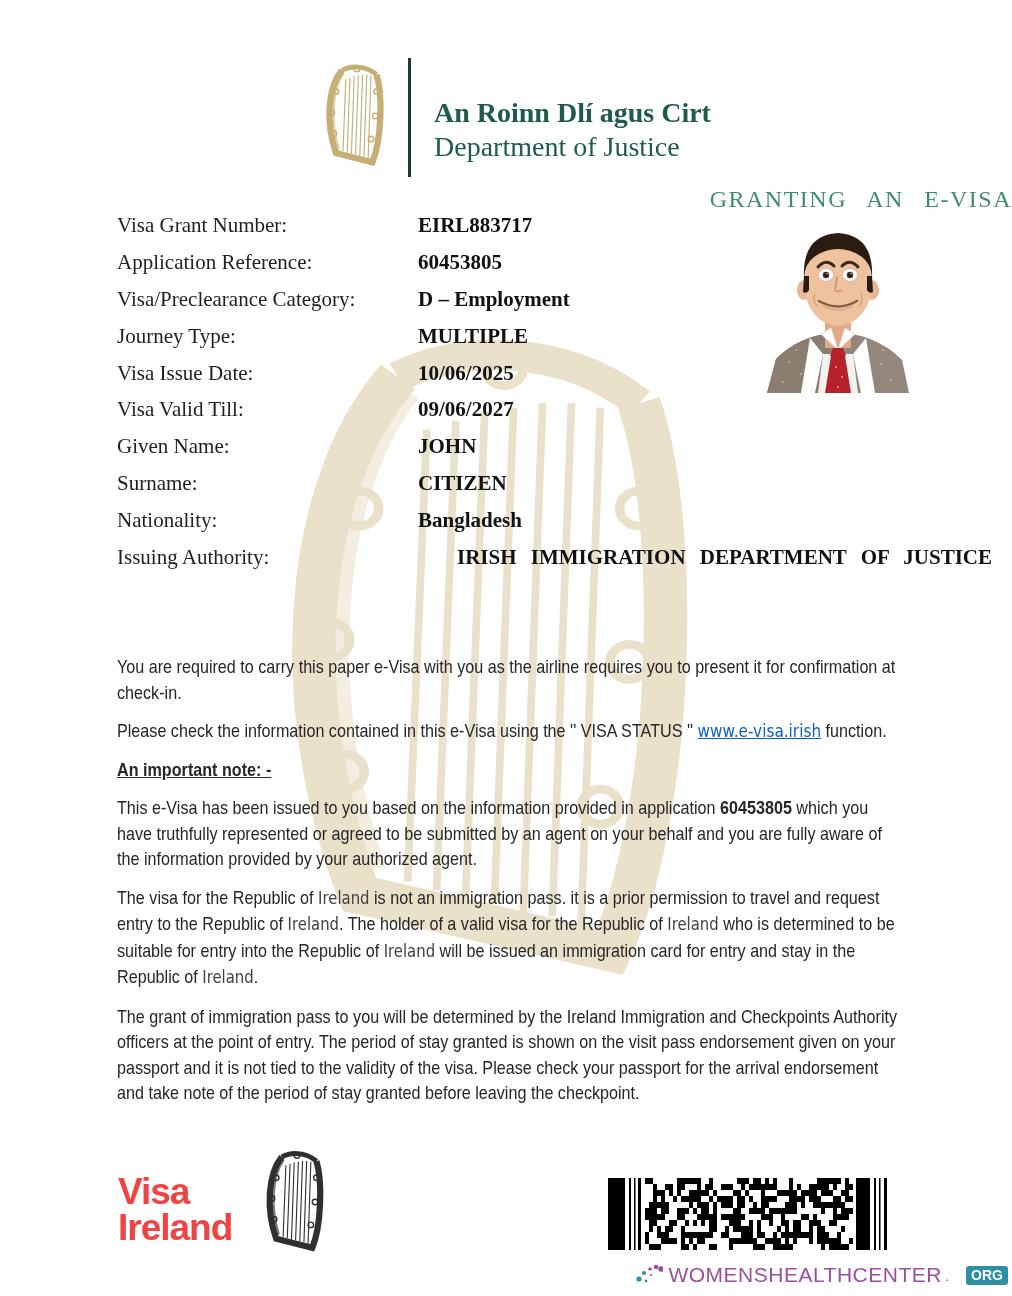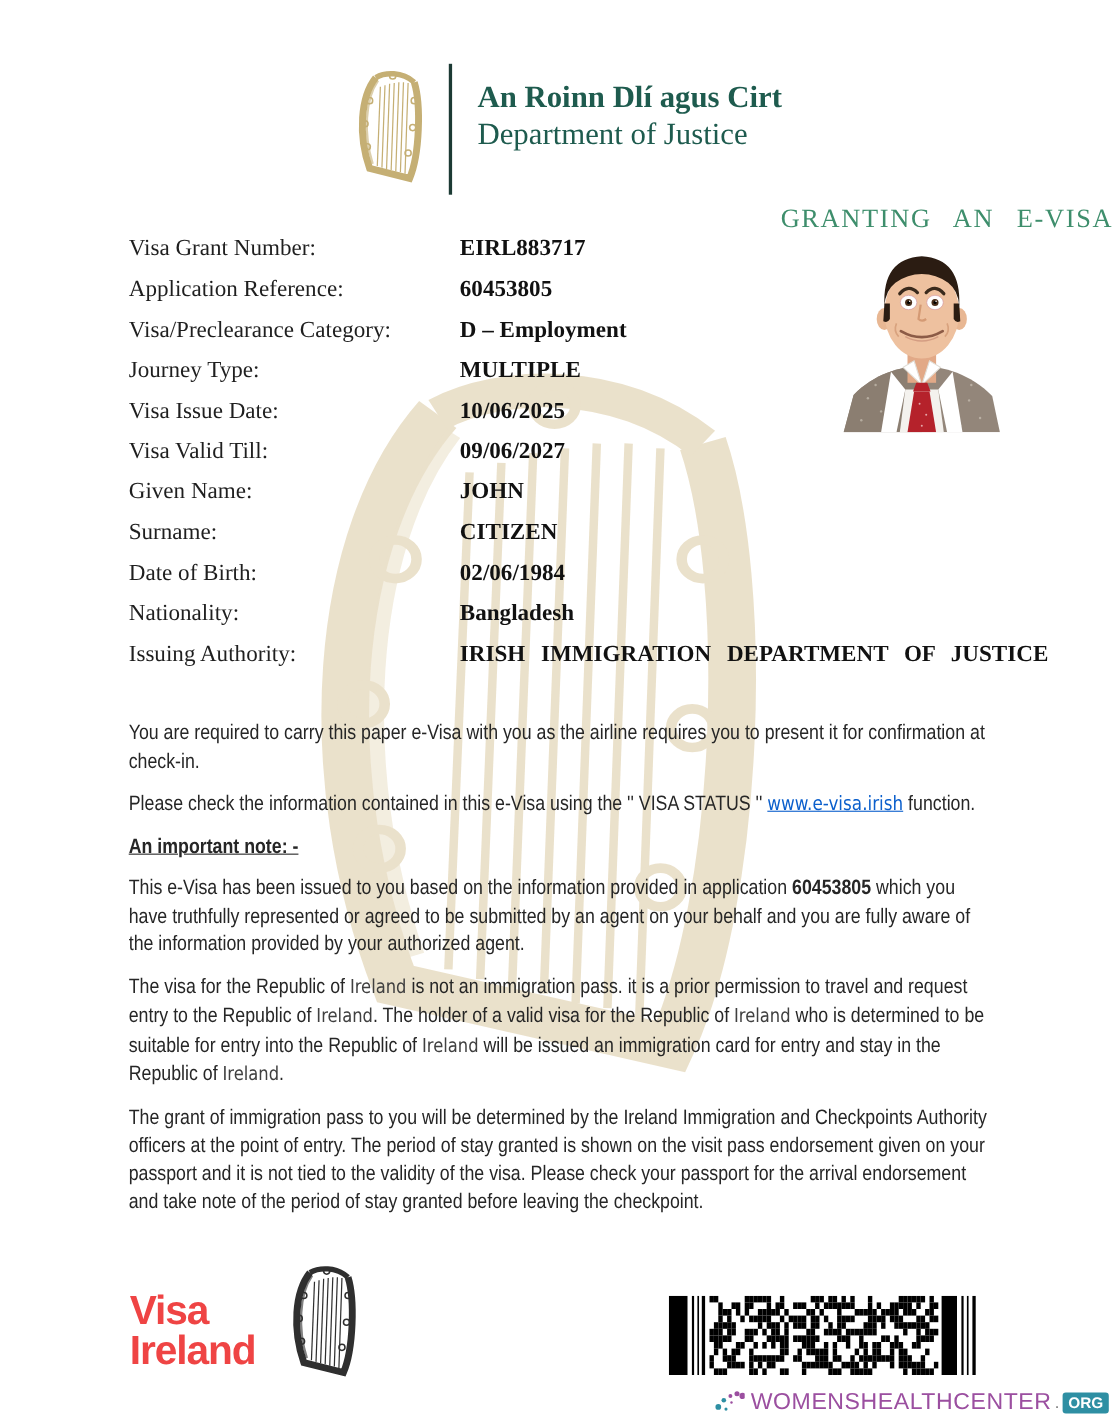--- a/index.html
+++ b/index.html
@@ -1,57 +1,57 @@
 <!DOCTYPE html>
 <html><head>
 <meta charset="utf-8">
 <style>
   html,body{margin:0;padding:0;background:#ffffff;}
   .page{position:relative;width:1012px;height:1296px;background:#fff;overflow:hidden;
         font-family:"Liberation Serif",serif;color:#1f1f1f;}
   
   .harp-logo{position:absolute;left:322px;top:62px;width:70px;height:108px;}
   .hdr-divider{position:absolute;left:408px;top:58px;width:3px;height:119px;background:#1c3a34;}
-  .hdr-text{position:absolute;left:434px;top:72px;line-height:34px;color:#1e5b4e;}
+  .hdr-text{position:absolute;left:434px;top:96px;line-height:34px;color:#1e5b4e;}
   .hdr-line1{font-weight:bold;font-size:28px;}
   .hdr-line2{font-size:28px;}
   
   .doc-title{position:absolute;left:0;right:0;top:186px;text-align:right;
              font-size:24px;color:#3e8e6c;letter-spacing:1.5px;word-spacing:13px;}
   
   .watermark{position:absolute;left:263px;top:333px;width:482px;height:658px;opacity:.40;z-index:0;}
   
   .photo{position:absolute;left:763px;top:222px;width:150px;height:171px;z-index:2;}
   
   .fields{position:absolute;left:117px;top:213px;width:780px;z-index:1;}
   .field-row{height:36.9px;font-size:21px;white-space:nowrap;}
   .f-label{display:inline-block;width:301px;vertical-align:top;}
   .f-value{font-weight:bold;color:#111;}
-  .f-value.wide{word-spacing:9px;}
+  .f-value.wide{word-spacing:9px;margin-left:39px;}
   
   .paras{position:absolute;left:117px;top:654px;width:918px;z-index:1;
          transform:scaleX(.85);transform-origin:0 0;
          font-family:"Liberation Sans",sans-serif;font-size:19px;line-height:25.5px;color:#262626;}
   .para{margin:0 0 13px 0;}
   .note-line{font-weight:bold;text-decoration:underline;}
   .seg-bold{font-weight:bold;}
   .seg-alt{font-family:"DejaVu Sans",sans-serif;font-size:17.5px;color:#404040;}
   .seg-link{font-family:"DejaVu Sans",sans-serif;font-size:18px;color:#0b5fcc;text-decoration:underline;cursor:pointer;}
   
   .visa-logo-text{position:absolute;left:118px;top:1174px;z-index:1;
       font-family:"Liberation Sans",sans-serif;font-weight:bold;font-size:37px;
       line-height:36px;color:#ef4444;letter-spacing:-1px;}
   .visa-harp{position:absolute;left:250px;top:1150px;width:94px;height:104px;}
   .barcode{position:absolute;left:608px;top:1178px;width:282px;height:72px;}
   .footer-brand{position:absolute;right:4px;top:1260px;height:30px;display:flex;align-items:center;gap:2px;
       font-family:"Liberation Sans",sans-serif;}
   .fb-name{color:#9b4fa0;font-size:21px;letter-spacing:.5px;}
   .fb-sep{color:#777;font-size:15px;margin:0 1px;}
   .fb-tld{background:#2e8fa3;color:#fff;font-weight:bold;font-size:14px;
-      border-radius:3px;padding:1px 5px 2px 5px;}
+      border-radius:3px;padding:1px 5px 2px 5px;margin-left:14px;}
   .dots-icon{margin-right:3px;}
 </style>
 </head>
 <body>
 
 <div class="page">
 
   <svg width="0" height="0" style="position:absolute">
     <defs>
       <g id="harp-shape">
@@ -143,21 +143,20 @@
 
   <div class="fields" id="fields">
       <div class="field-row"><span class="f-label">Visa Grant Number:</span><span class="f-value">EIRL883717</span></div>
       <div class="field-row"><span class="f-label">Application Reference:</span><span class="f-value">60453805</span></div>
       <div class="field-row"><span class="f-label">Visa/Preclearance Category:</span><span class="f-value">D – Employment</span></div>
       <div class="field-row"><span class="f-label">Journey Type:</span><span class="f-value">MULTIPLE</span></div>
       <div class="field-row"><span class="f-label">Visa Issue Date:</span><span class="f-value">10/06/2025</span></div>
       <div class="field-row"><span class="f-label">Visa Valid Till:</span><span class="f-value">09/06/2027</span></div>
       <div class="field-row"><span class="f-label">Given Name:</span><span class="f-value">JOHN</span></div>
       <div class="field-row"><span class="f-label">Surname:</span><span class="f-value">CITIZEN</span></div>
-      <div class="field-row"><span class="f-label">Date of Birth:</span><span class="f-value">02/06/1984</span></div>
       <div class="field-row"><span class="f-label">Nationality:</span><span class="f-value">Bangladesh</span></div>
       <div class="field-row"><span class="f-label">Issuing Authority:</span><span class="f-value wide">IRISH IMMIGRATION DEPARTMENT OF JUSTICE</span></div>
     </div>
 
   <div class="paras" id="paras">
       <p class="para"><span>You are required to carry this paper e-Visa with you as the airline requires you to present it for confirmation at check-in.</span></p>
       <p class="para"><span>Please check the information contained in this e-Visa using the '' VISA STATUS '' </span><a class="seg-link" href="#">www.e-visa.irish</a><span> function.</span></p>
       <p class="para note-line"><span>An important note: -</span></p>
       <p class="para"><span>This e-Visa has been issued to you based on the information provided in application </span><span class="seg-bold">60453805</span><span> which you have truthfully represented or agreed to be submitted by an agent on your behalf and you are fully aware of the information provided by your authorized agent.</span></p>
       <p class="para"><span>The visa for the Republic of </span><span class="seg-alt">Ireland</span><span> is not an immigration pass. it is a prior permission to travel and request entry to the Republic of </span><span class="seg-alt">Ireland</span><span>. The holder of a valid visa for the Republic of </span><span class="seg-alt">Ireland</span><span> who is determined to be suitable for entry into the Republic of </span><span class="seg-alt">Ireland</span><span> will be issued an immigration card for entry and stay in the Republic of </span><span class="seg-alt">Ireland</span><span>.</span></p>

